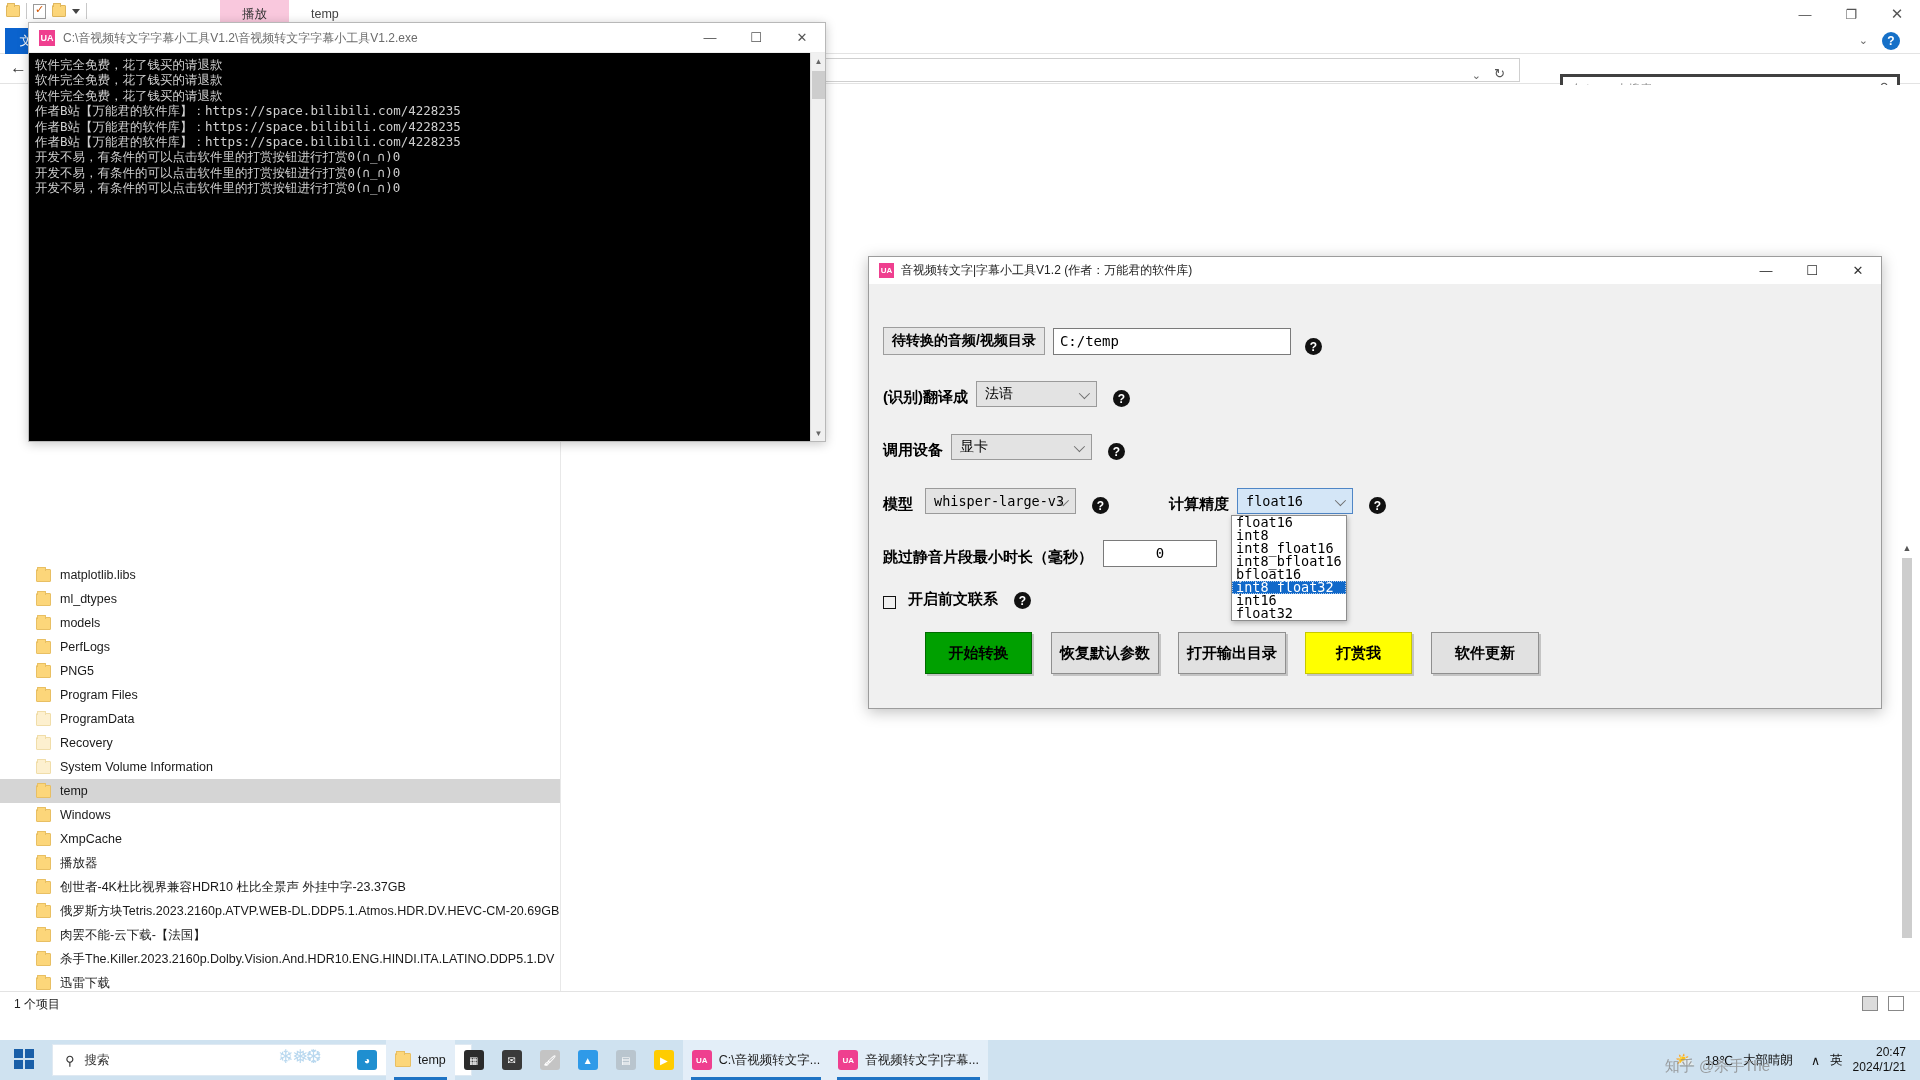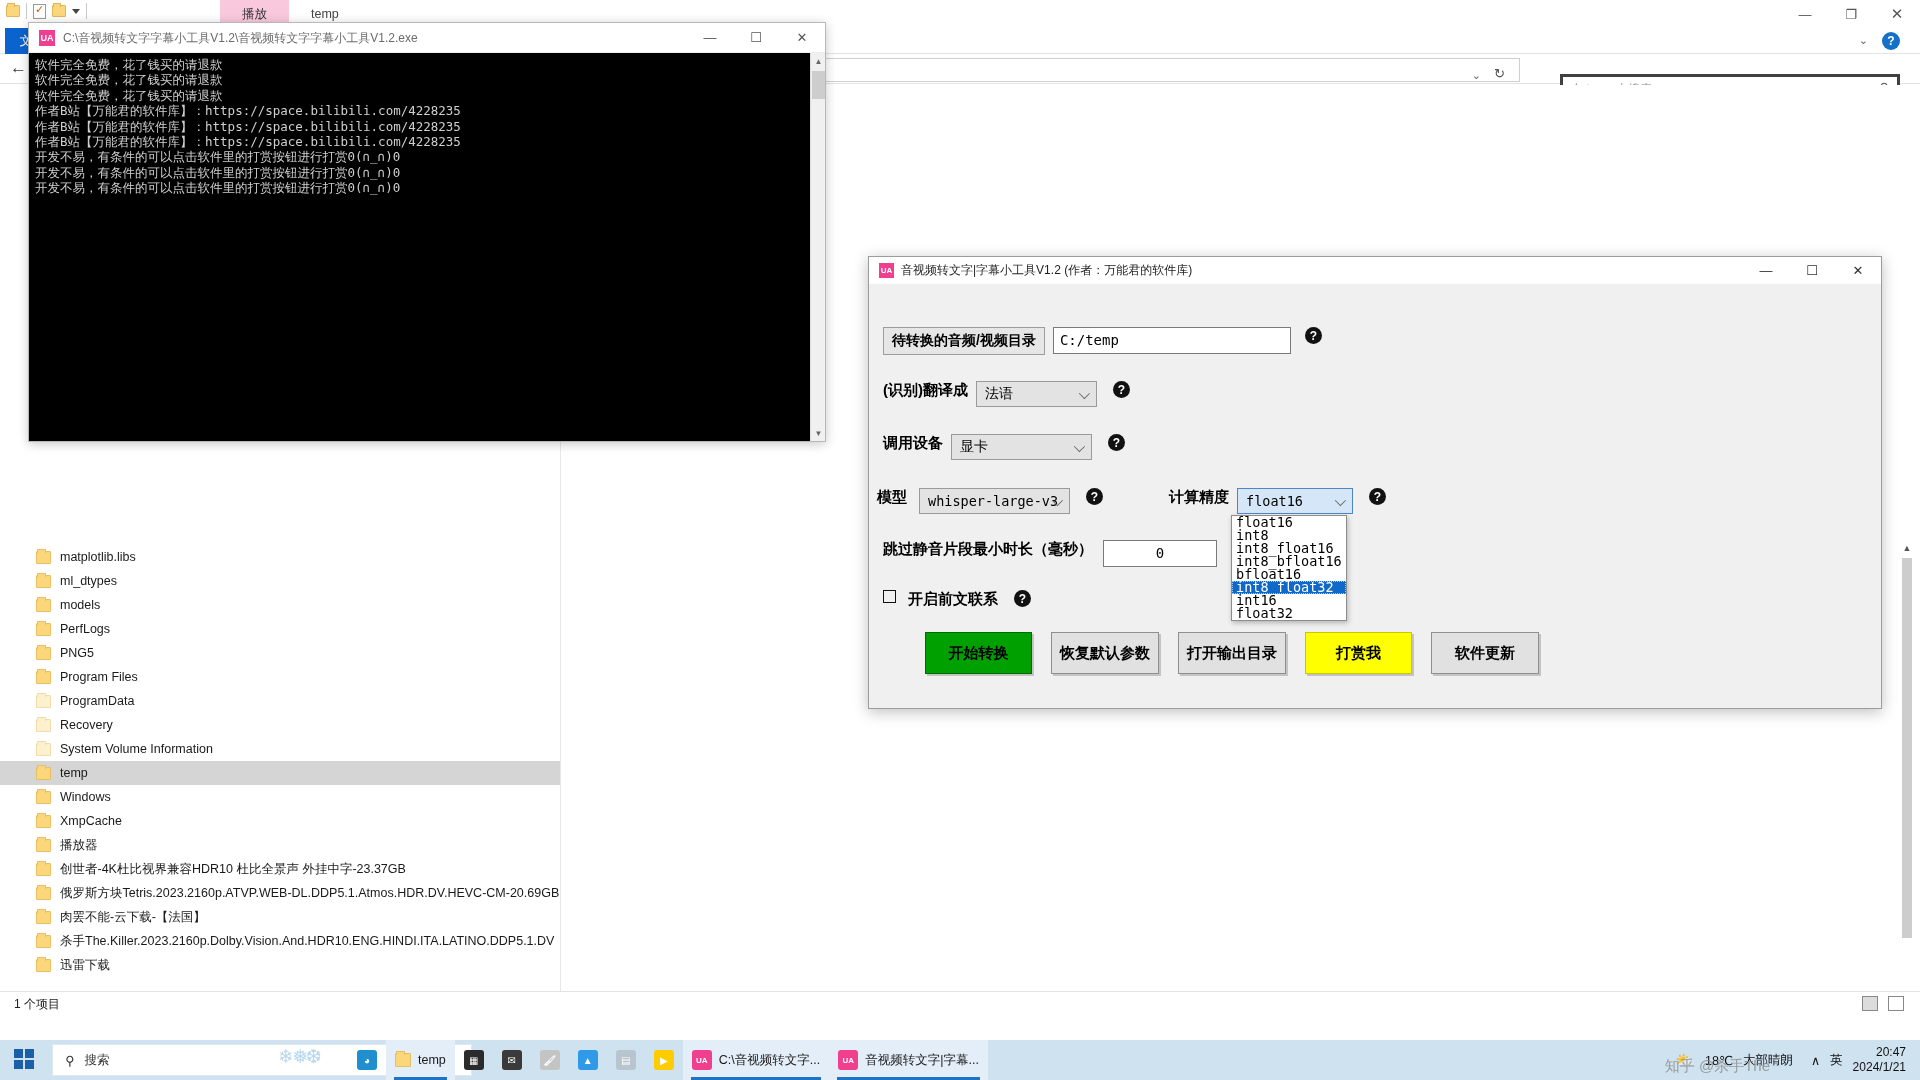--- a/index.html
+++ b/index.html
@@ -48,21 +48,21 @@
   .addr-caret { position:absolute; right:38px; top:10px; font-size:11px; color:#666; }
   .addr-refresh { position:absolute; right:14px; top:7px; font-size:13px; color:#555; }
   .search-box { position:absolute; right:20px; top:20px; width:340px; height:37px; border:3px solid #404040; background:#fff; }
   .search-box .ph { position:absolute; left:8px; top:4px; font-size:12px; color:#8a8a8a; }
   .search-box .mag { position:absolute; right:8px; top:3px; font-size:13px; color:#555; }
 
   .exp-body { position:absolute; left:0; top:85px; width:1920px; height:930px; background:#fff; }
   .left-pane { position:absolute; left:0; top:0; width:560px; height:930px; background:#fff; }
   .right-pane { position:absolute; left:560px; top:0; right:0; height:930px; background:#fff; border-left:1px solid #e8e8e8; }
 
-  .file-list { position:absolute; left:0; top:460px; width:560px; }
+  .file-list { position:absolute; left:0; top:478px; width:560px; }
   .file-row { height:24px; display:flex; align-items:center; padding-left:36px; font-size:12.5px; color:#1a1a1a; white-space:nowrap; }
   .file-row.sel { background:#d5d5d5; }
   .folder-ico { width:15px; height:13px; background:#fcd67a; border:1px solid #e8bf63; border-radius:1px;
                 margin-right:9px; flex:none; position:relative; }
   .folder-ico::before { content:""; position:absolute; left:0; top:-3px; width:7px; height:3px;
                         background:#fcd67a; border:1px solid #e8bf63; border-bottom:none; border-radius:1px 1px 0 0; }
   .folder-ico.pale { background:#fdf0cf; border-color:#f0dda9; }
   .folder-ico.pale::before { background:#fdf0cf; border-color:#f0dda9; }
 
   .vscroll { position:absolute; right:6px; top:455px; width:14px; height:550px; background:#fff; }
@@ -104,21 +104,21 @@
   .dlg-title { position:relative; height:27px; background:#fff; }
   .dlg-ico { position:absolute; left:10px; top:6px; width:15px; height:15px; background:#ef3f8f;
              display:flex; align-items:center; justify-content:center; }
   .dlg-ico span { color:#fff; font-size:8px; font-weight:bold; line-height:1; }
   .dlg-title-text { position:absolute; left:32px; top:5px; font-size:12px; color:#1f1f1f; white-space:nowrap; }
   .dlg-ctrls { position:absolute; right:0; top:0; display:flex; }
   .dlg-ctrls div { width:46px; height:27px; display:flex; align-items:center; justify-content:center;
                    font-size:13px; color:#333; }
   .dlg-body { position:absolute; left:0; top:27px; right:0; bottom:0; background:#f0f0f0;
               font-family:"DejaVu Sans Mono","Liberation Mono",monospace; }
-  .row { position:absolute; display:flex; align-items:flex-start; }
+  .row { position:absolute; display:flex; align-items:flex-end; }
 
   .sunken-label { border:1px solid #9d9d9d; background:#e6e6e6; padding:4px 8px; font-size:14px; color:#000;
                   font-family:"Liberation Sans","DejaVu Sans",sans-serif; font-weight:bold; }
   .txtinput { border:1px solid #7a7a7a; background:#fff; height:27px; line-height:25px;
               padding:0 6px; font-family:"DejaVu Sans Mono","Liberation Mono",monospace; font-size:14px; color:#000; }
   .combo { border:1px solid #9a9a9a; background:#e3e3e3; height:26px; position:relative; padding-left:8px;
            display:flex; align-items:center; font-size:14px; color:#000; }
   .combo .cv { font-family:"Liberation Sans","DejaVu Sans",sans-serif; }
   .combo .mono { font-family:"DejaVu Sans Mono","Liberation Mono",monospace; font-size:13.5px; }
   .combo .arr { position:absolute; right:9px; top:9px; width:8px; height:8px; border-right:1.6px solid #6f6f6f;
@@ -371,21 +371,21 @@
 
       <div class="row" style="left:14px; top:150px;">
         <span class="lbl">调用设备</span>
         <span class="combo" style="width:141px; margin-left:8px;">
           <span class="cv">显卡</span>
           <span class="arr"></span>
         </span>
         <span class="qmark" style="margin-left:16px;">?</span>
       </div>
 
-      <div class="row" style="left:8px; top:204px;">
+      <div class="row" style="left:14px; top:204px;">
         <span class="lbl">模型</span>
         <span class="combo" style="width:151px; margin-left:12px;">
           <span class="mono">whisper-large-v3</span>
           <span class="arr"></span>
         </span>
         <span class="qmark" style="margin-left:16px;">?</span>
       </div>
 
       <div class="row" style="left:300px; top:204px;">
         <span class="lbl">计算精度</span>

